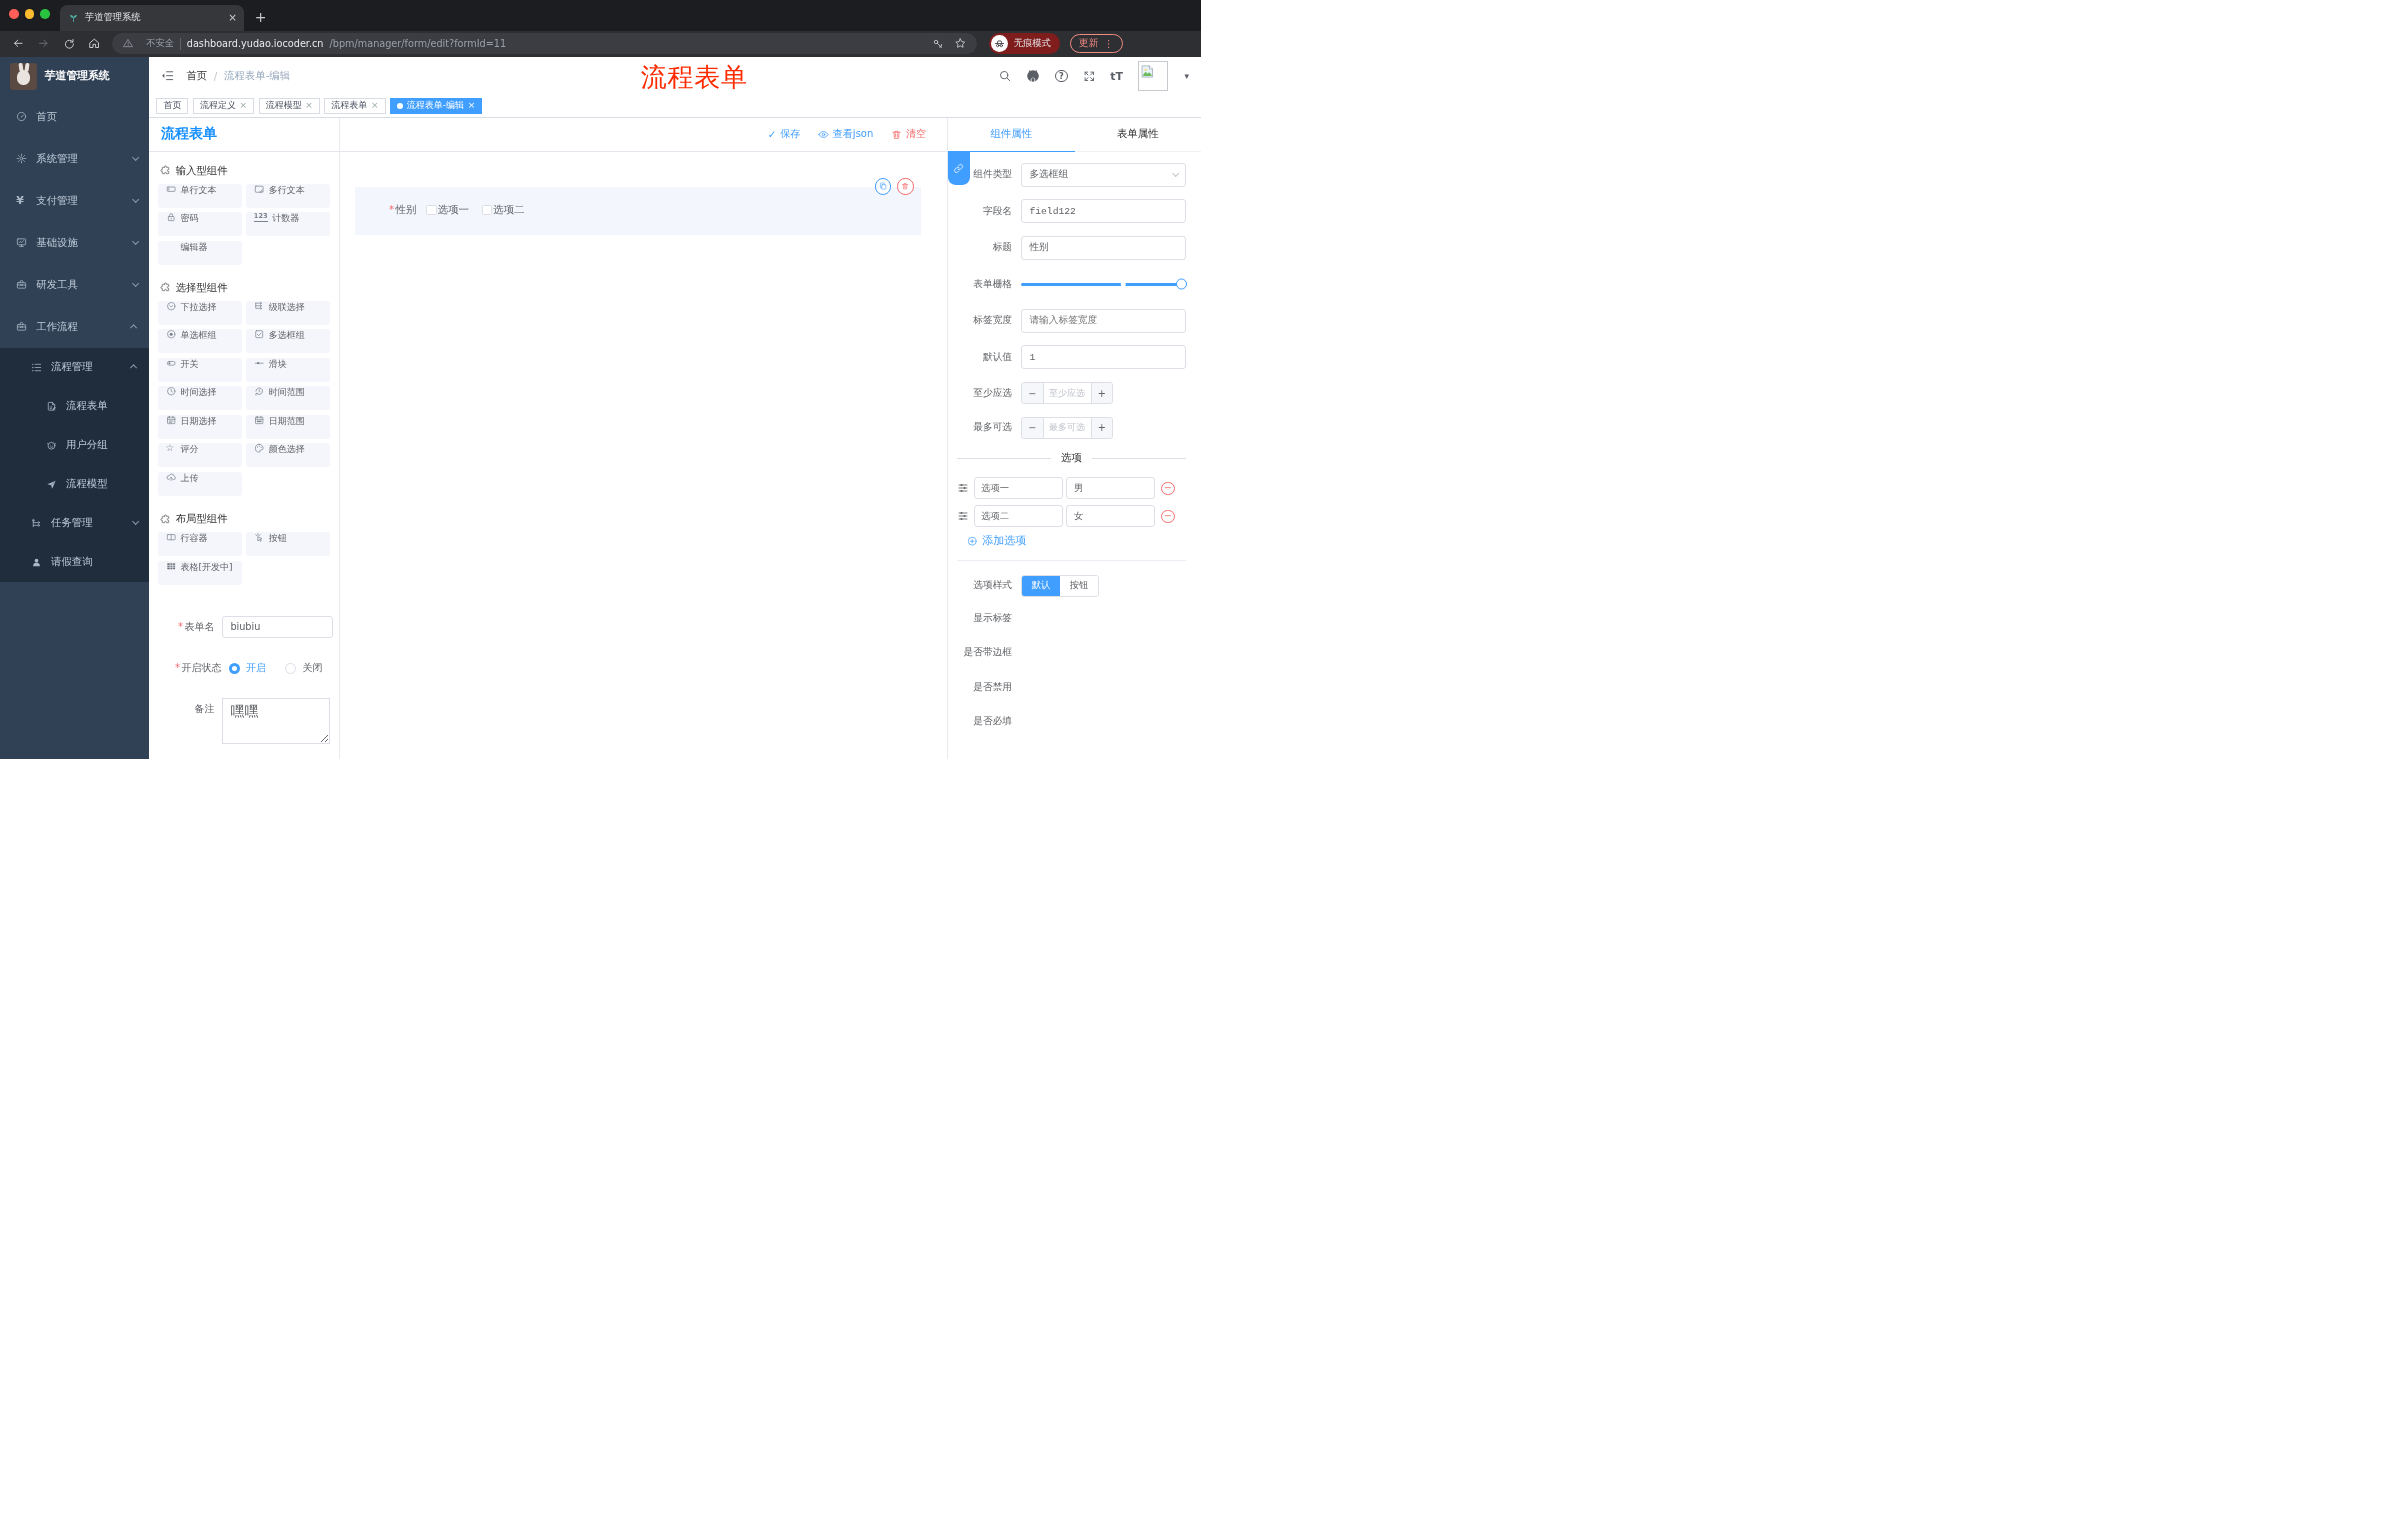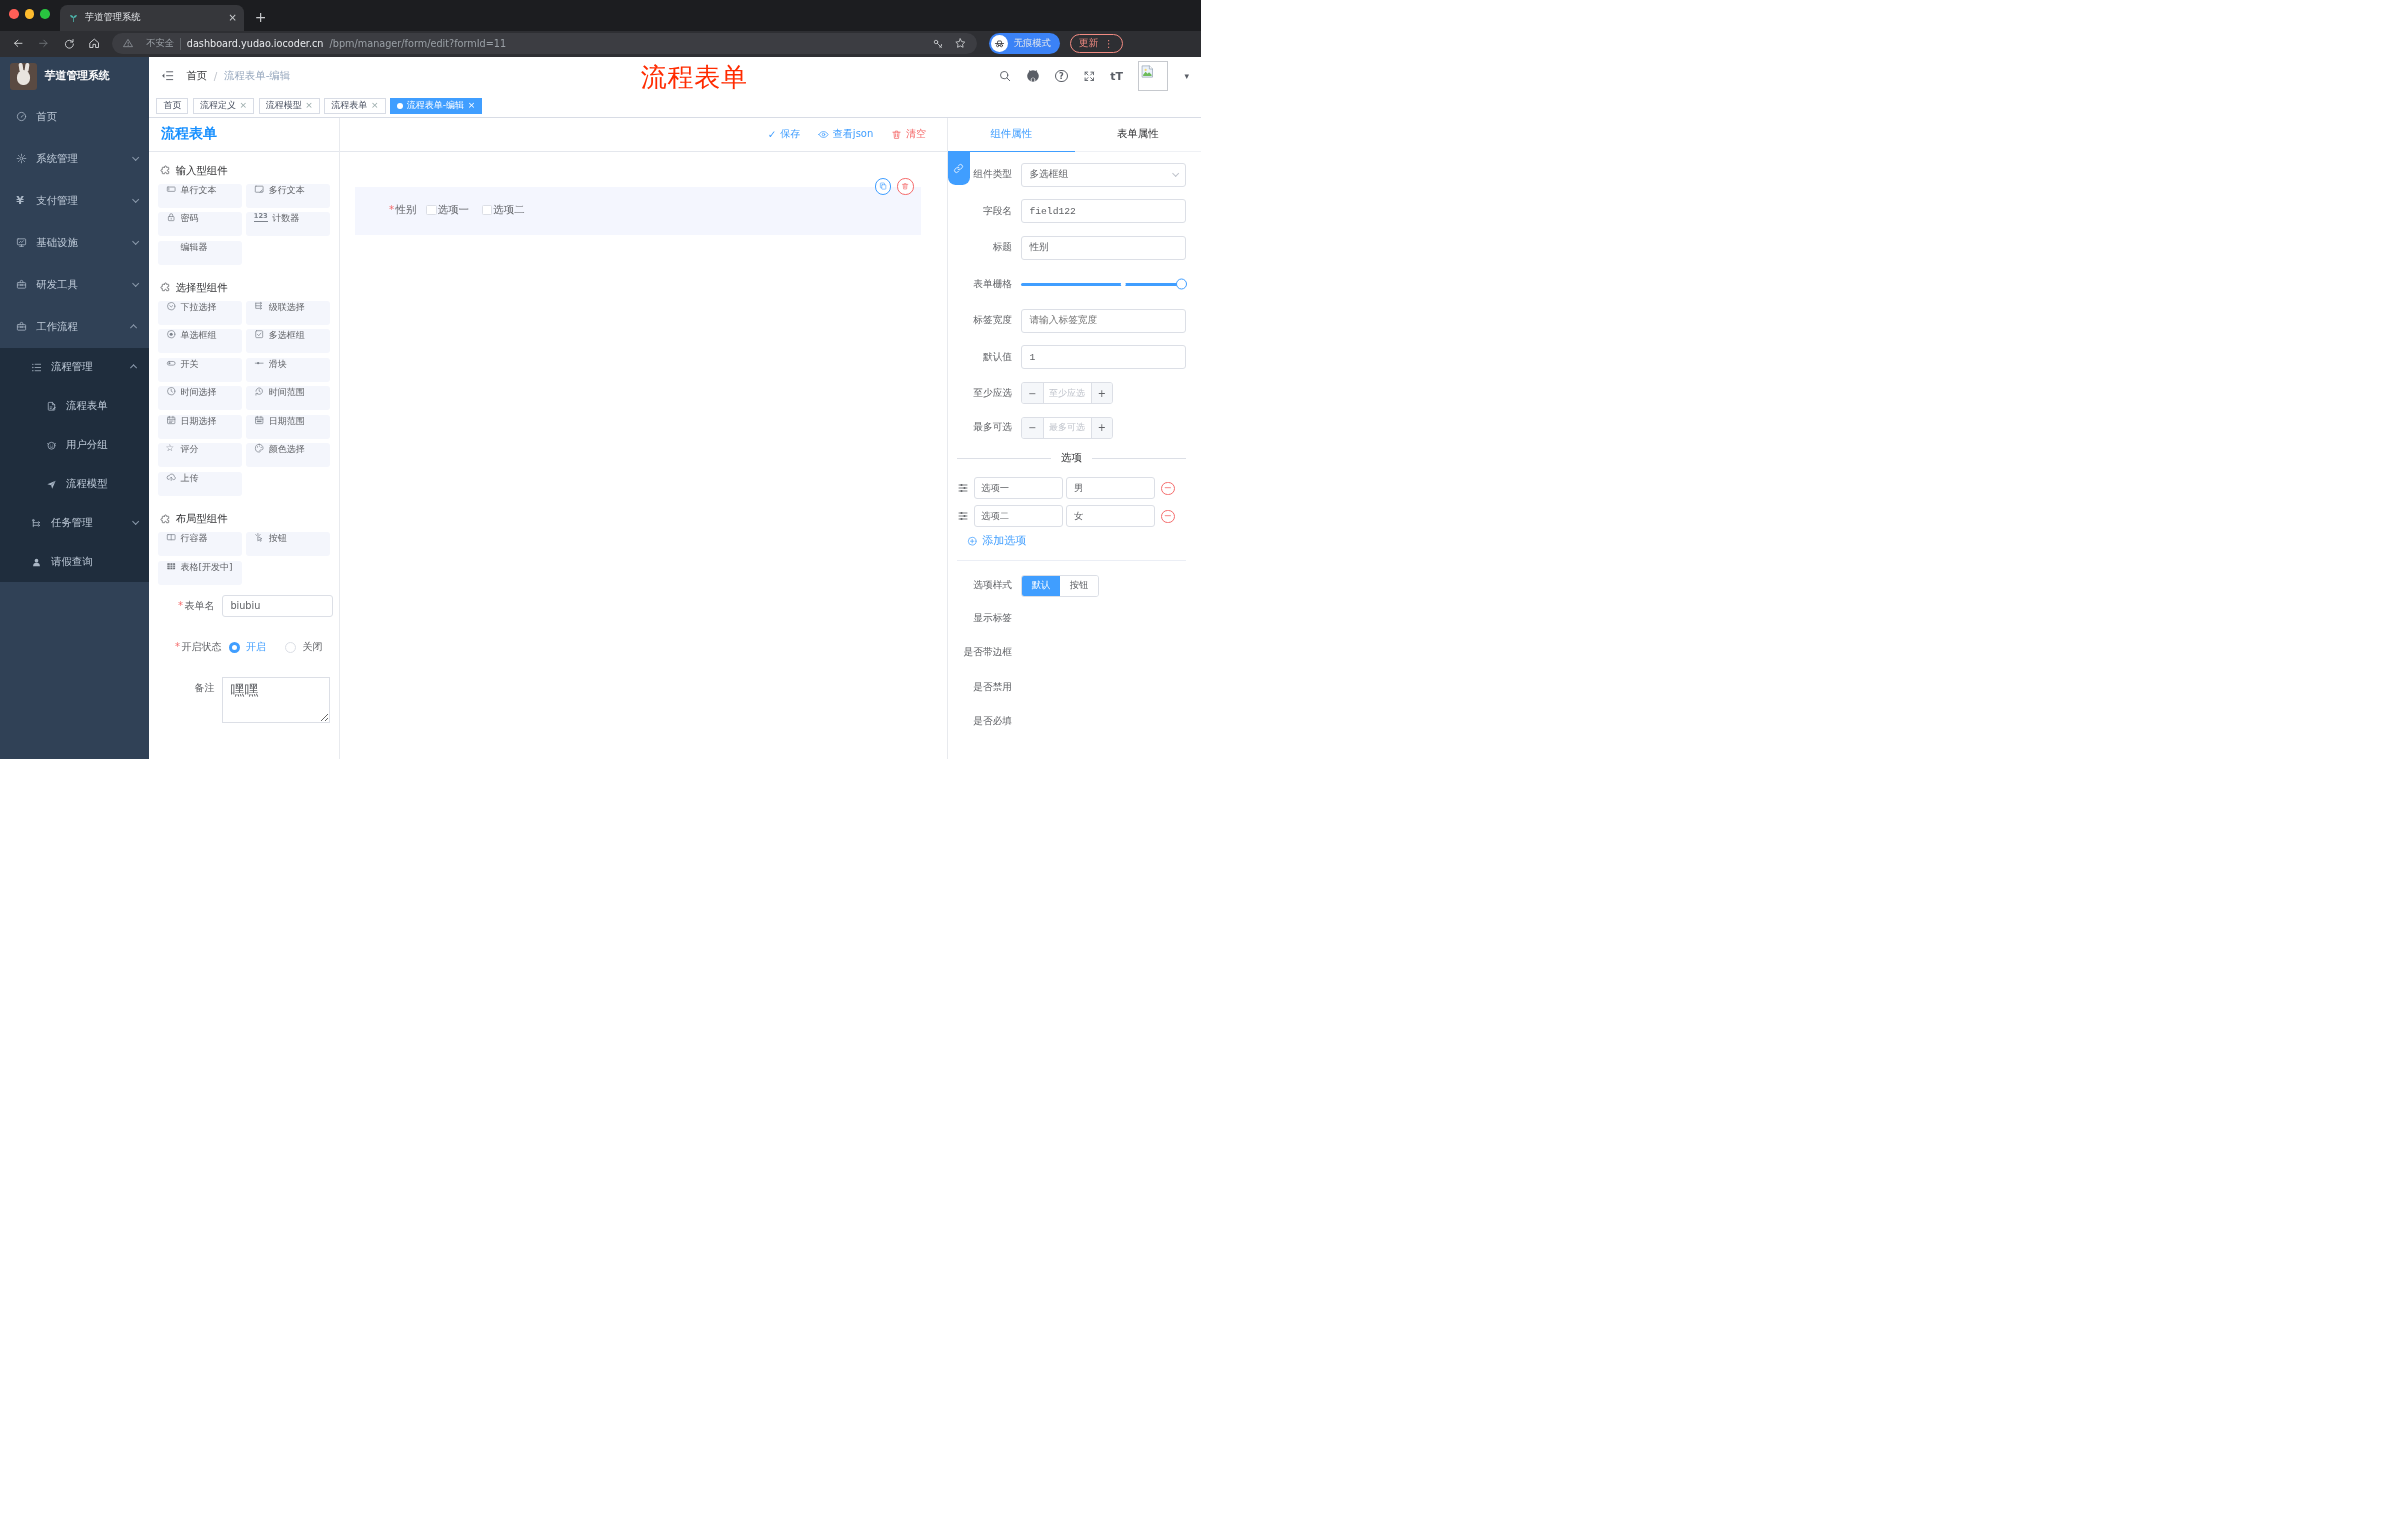--- a/index.html
+++ b/index.html
@@ -25,21 +25,21 @@
   .newtab{color:#C9CBCE;font-size:14px;margin-left:10.4px;padding-bottom:6px}
   .btoolbar{height:26px;background:#2E2F33;display:flex;align-items:center;padding:0 7.4px;gap:4.5px}
   .nav-ic{width:21px;height:21px;display:flex;align-items:center;justify-content:center;color:#DDDFE2}
   .nav-ic.dim{color:#72767B}
   .urlbar{width:865px;height:21px;background:#3C3D42;border-radius:10.4px;display:flex;align-items:center;padding:0 10.4px;gap:6px;margin-left:3px}
   .sec-warn{color:#9AA0A6;display:flex;align-items:center;gap:13px;font-size:9.3px}
   .url-div{width:0.7px;height:12px;background:#5F6368}
   .url-host{color:#E8EAED;font-size:9.7px}
   .url-path{color:#9AA0A6;font-size:9.7px}
   .url-right{margin-left:auto;display:flex;align-items:center;gap:10.4px;color:#C9CBCE}
-  .incog{height:21px;background:#3b82f6;border-radius:10.4px;display:flex;align-items:center;gap:5.2px;padding:0 9px 0 2.2px;margin-left:7.4px}
+  .incog{height:21px;background:#7f1d1d;border-radius:10.4px;display:flex;align-items:center;gap:5.2px;padding:0 9px 0 2.2px;margin-left:7.4px}
   .incog .cir{width:17px;height:17px;border-radius:50%;background:#fff;color:#2E2F33;display:flex;align-items:center;justify-content:center}
   .incog .lbl{color:#E8EAED;font-size:9.3px}
   .update{height:19.3px;border:1.5px solid #F28B82;border-radius:10.4px;color:#F28B82;display:flex;align-items:center;gap:6px;padding:0 7.4px;margin-left:6px;font-size:9.7px}
   .update .kb{font-size:9.7px;letter-spacing:0.7px}
 
   
   .app{display:flex;height:704px}
   .sidebar{width:149px;background:var(--sb-bg);color:var(--sb-text);flex:none;display:flex;flex-direction:column}
   .logo{height:39px;display:flex;align-items:center;gap:7.4px;padding:0 10.4px}
   .logo .av{width:27px;height:27px;border-radius:3px;background:#5a4a42;position:relative;overflow:hidden;flex:none}
@@ -87,21 +87,21 @@
   .lp-head{height:34px;border-bottom:0.7px solid var(--border-lt);display:flex;align-items:center;padding:0 12px;color:var(--title-blue);font-size:14px;font-weight:bold;flex:none}
   .lp-body{flex:1;overflow:hidden;padding:6px 9px 0}
   .sec-h{display:flex;align-items:center;gap:5.2px;color:var(--txt-dk);font-size:10.4px;margin:6px 0 6px 1.5px}
   .sec-h svg{width:11px;height:11px;color:#606266}
   .chips{display:grid;grid-template-columns:1fr 1fr;gap:4.5px}
   .chip{height:24px;background:#F4F6FC;border-radius:3px;display:flex;gap:4.5px;padding:0 6px;font-size:9px;color:var(--txt);cursor:move}
   .chip .ci{width:10.4px;height:10.4px;flex:none;color:#7D838C;margin-left:1.5px}
   .chip .ci.txt{width:auto;font-size:6.7px;font-weight:bold;color:#7D838C;border-bottom:1.1px solid #7D838C;line-height:1.2}
   .chip span.lb{white-space:nowrap}
   .sec-gap{height:10.4px}
-  .lp-form{margin-top:10px}
+  .lp-form{margin-top:31px}
   .lp-row{display:flex;margin-bottom:19.3px}
   .lp-row.center{align-items:center}
   .lp-label{width:64px;text-align:right;padding-right:7.4px;font-size:10px;color:var(--txt);flex:none;line-height:22px;white-space:nowrap}
   .req{color:var(--danger);margin-right:1.5px}
   .lp-input{width:111px;height:22px;border:0.7px solid var(--border);border-radius:3px;padding:0 7.4px;font-size:9.7px;color:var(--txt);font-family:inherit;outline:none;background:#fff}
   .lp-ta{width:111px;height:46px;border:0.7px solid var(--border);border-radius:0;padding:3.7px 7.4px;font-size:14px;color:var(--txt);font-family:inherit;outline:none;resize:both}
   .radios{display:flex;align-items:center;gap:6px;line-height:22px}
   .radio{width:11px;height:11px;border-radius:50%;flex:none}
   .radio.on{border:3.3px solid var(--primary);background:#fff}
   .radio.off{border:0.7px solid var(--border);background:#fff}

